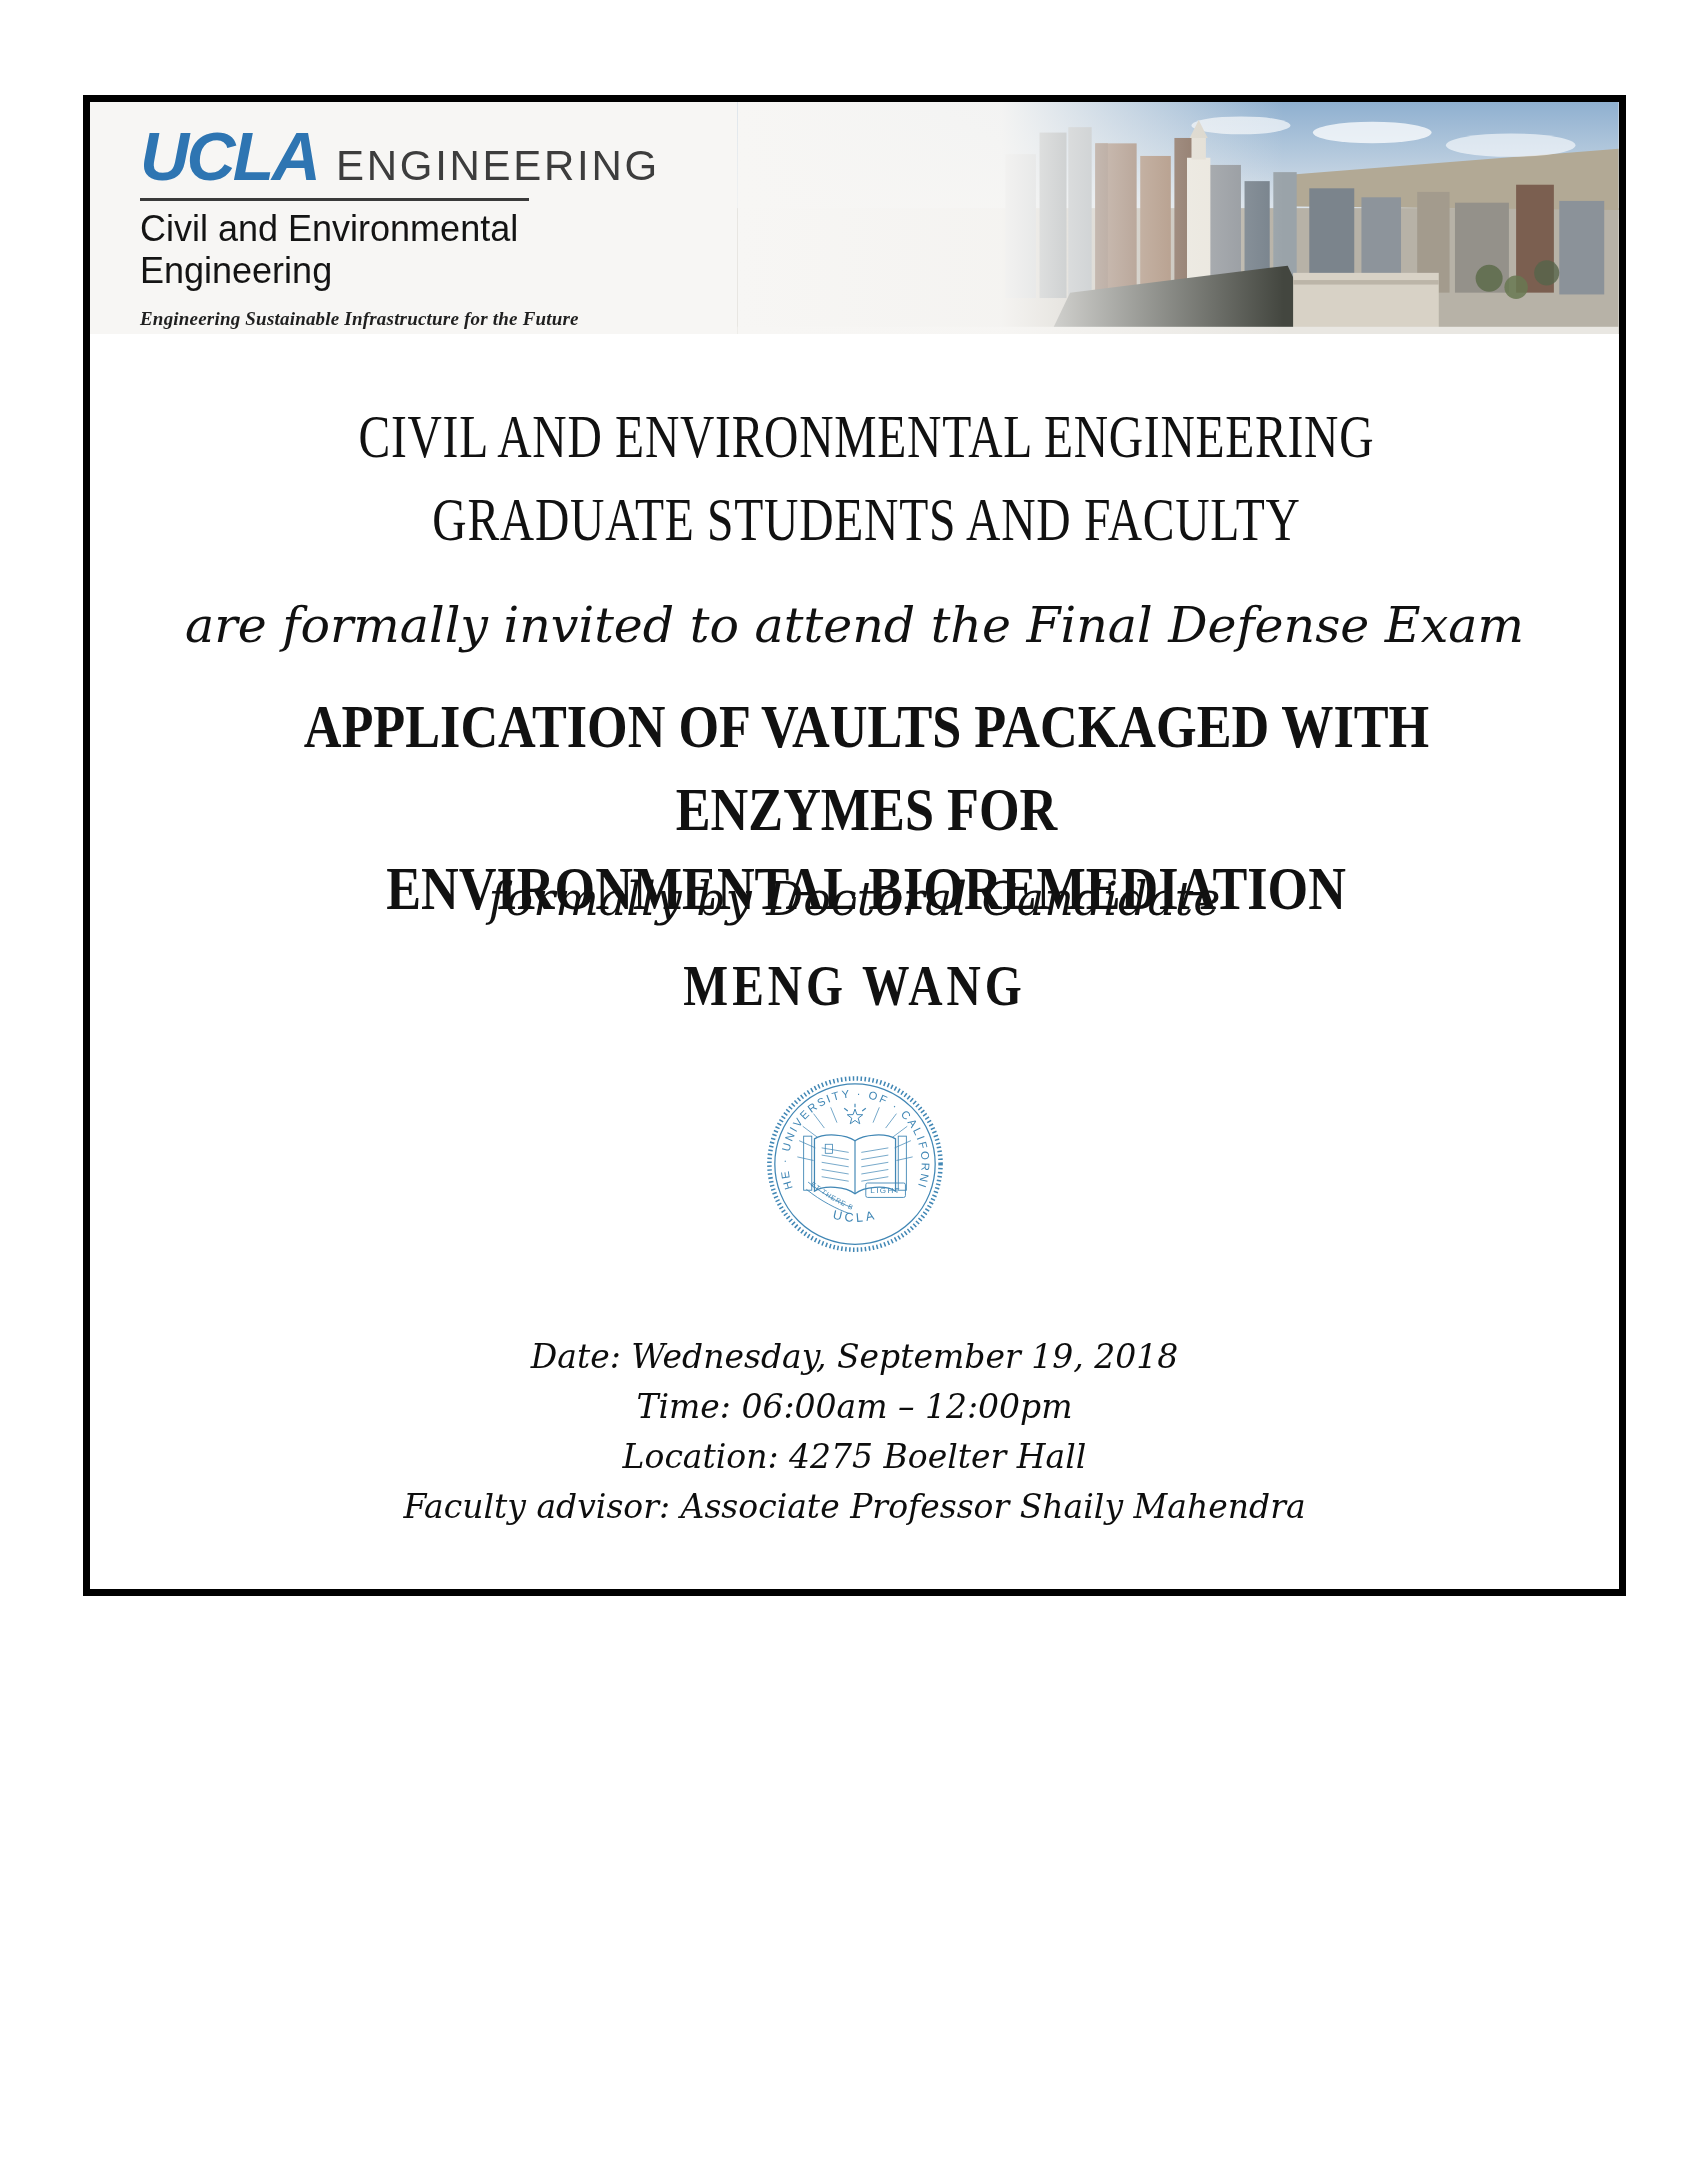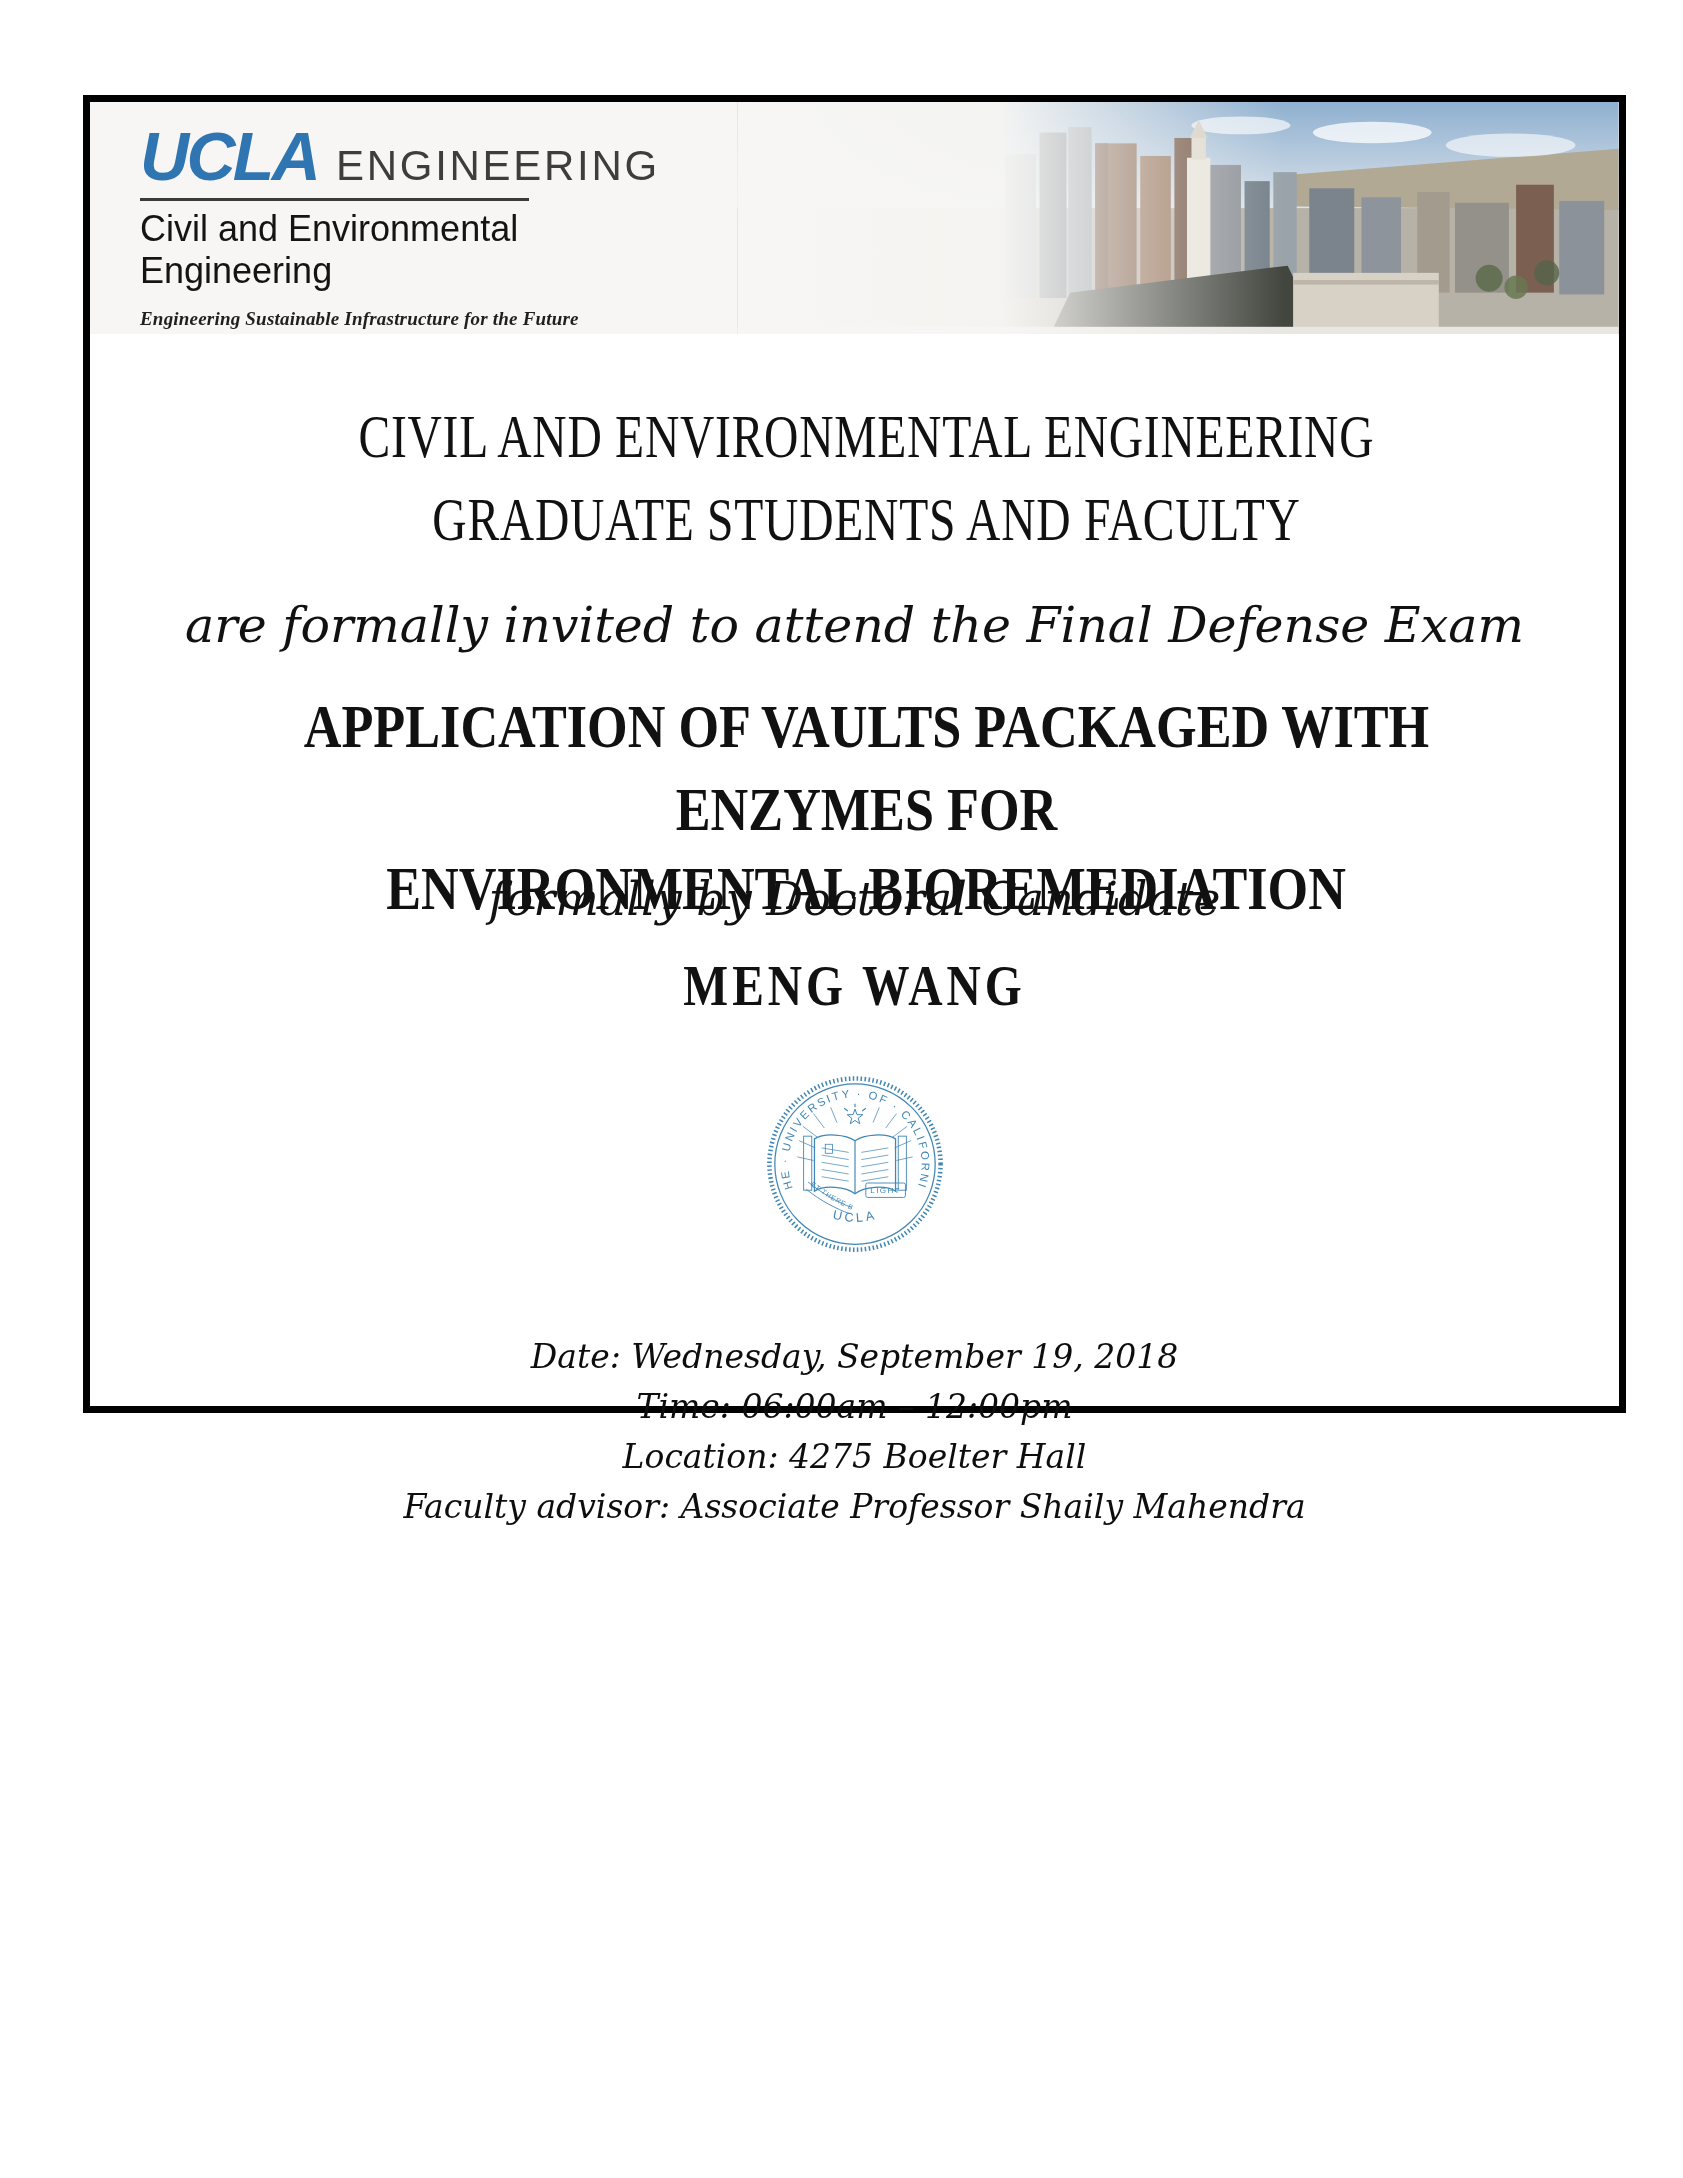--- a/index.html
+++ b/index.html
@@ -2,21 +2,21 @@
 <html style="font-size:14.4px"><head>
 <meta charset="utf-8">
 <style>
   * { margin:0; padding:0; box-sizing:border-box; }
   html,body { background:#ffffff; }
   .page {
     position:relative; width:1683px; height:2178px; background:#ffffff;
     font-family:"Liberation Serif", serif; overflow:hidden;
   }
   .flyer {
-    position:absolute; left:83px; top:95px; width:1543px; height:1318px;
+    position:absolute; left:83px; top:95px; width:1543px; height:1501px;
     border:7.2px solid #000; background:#ffffff;
   }
   
   .header {
     position:relative; width:100%; height:232px; background:#f7f6f4; overflow:hidden;
   }
   .skyline { position:absolute; top:0; right:0; width:882px; height:232px; }
   .logo-block { position:absolute; left:50px; top:20px; }
   .logo-row { display:flex; align-items:baseline; }
   .logo-ucla {

